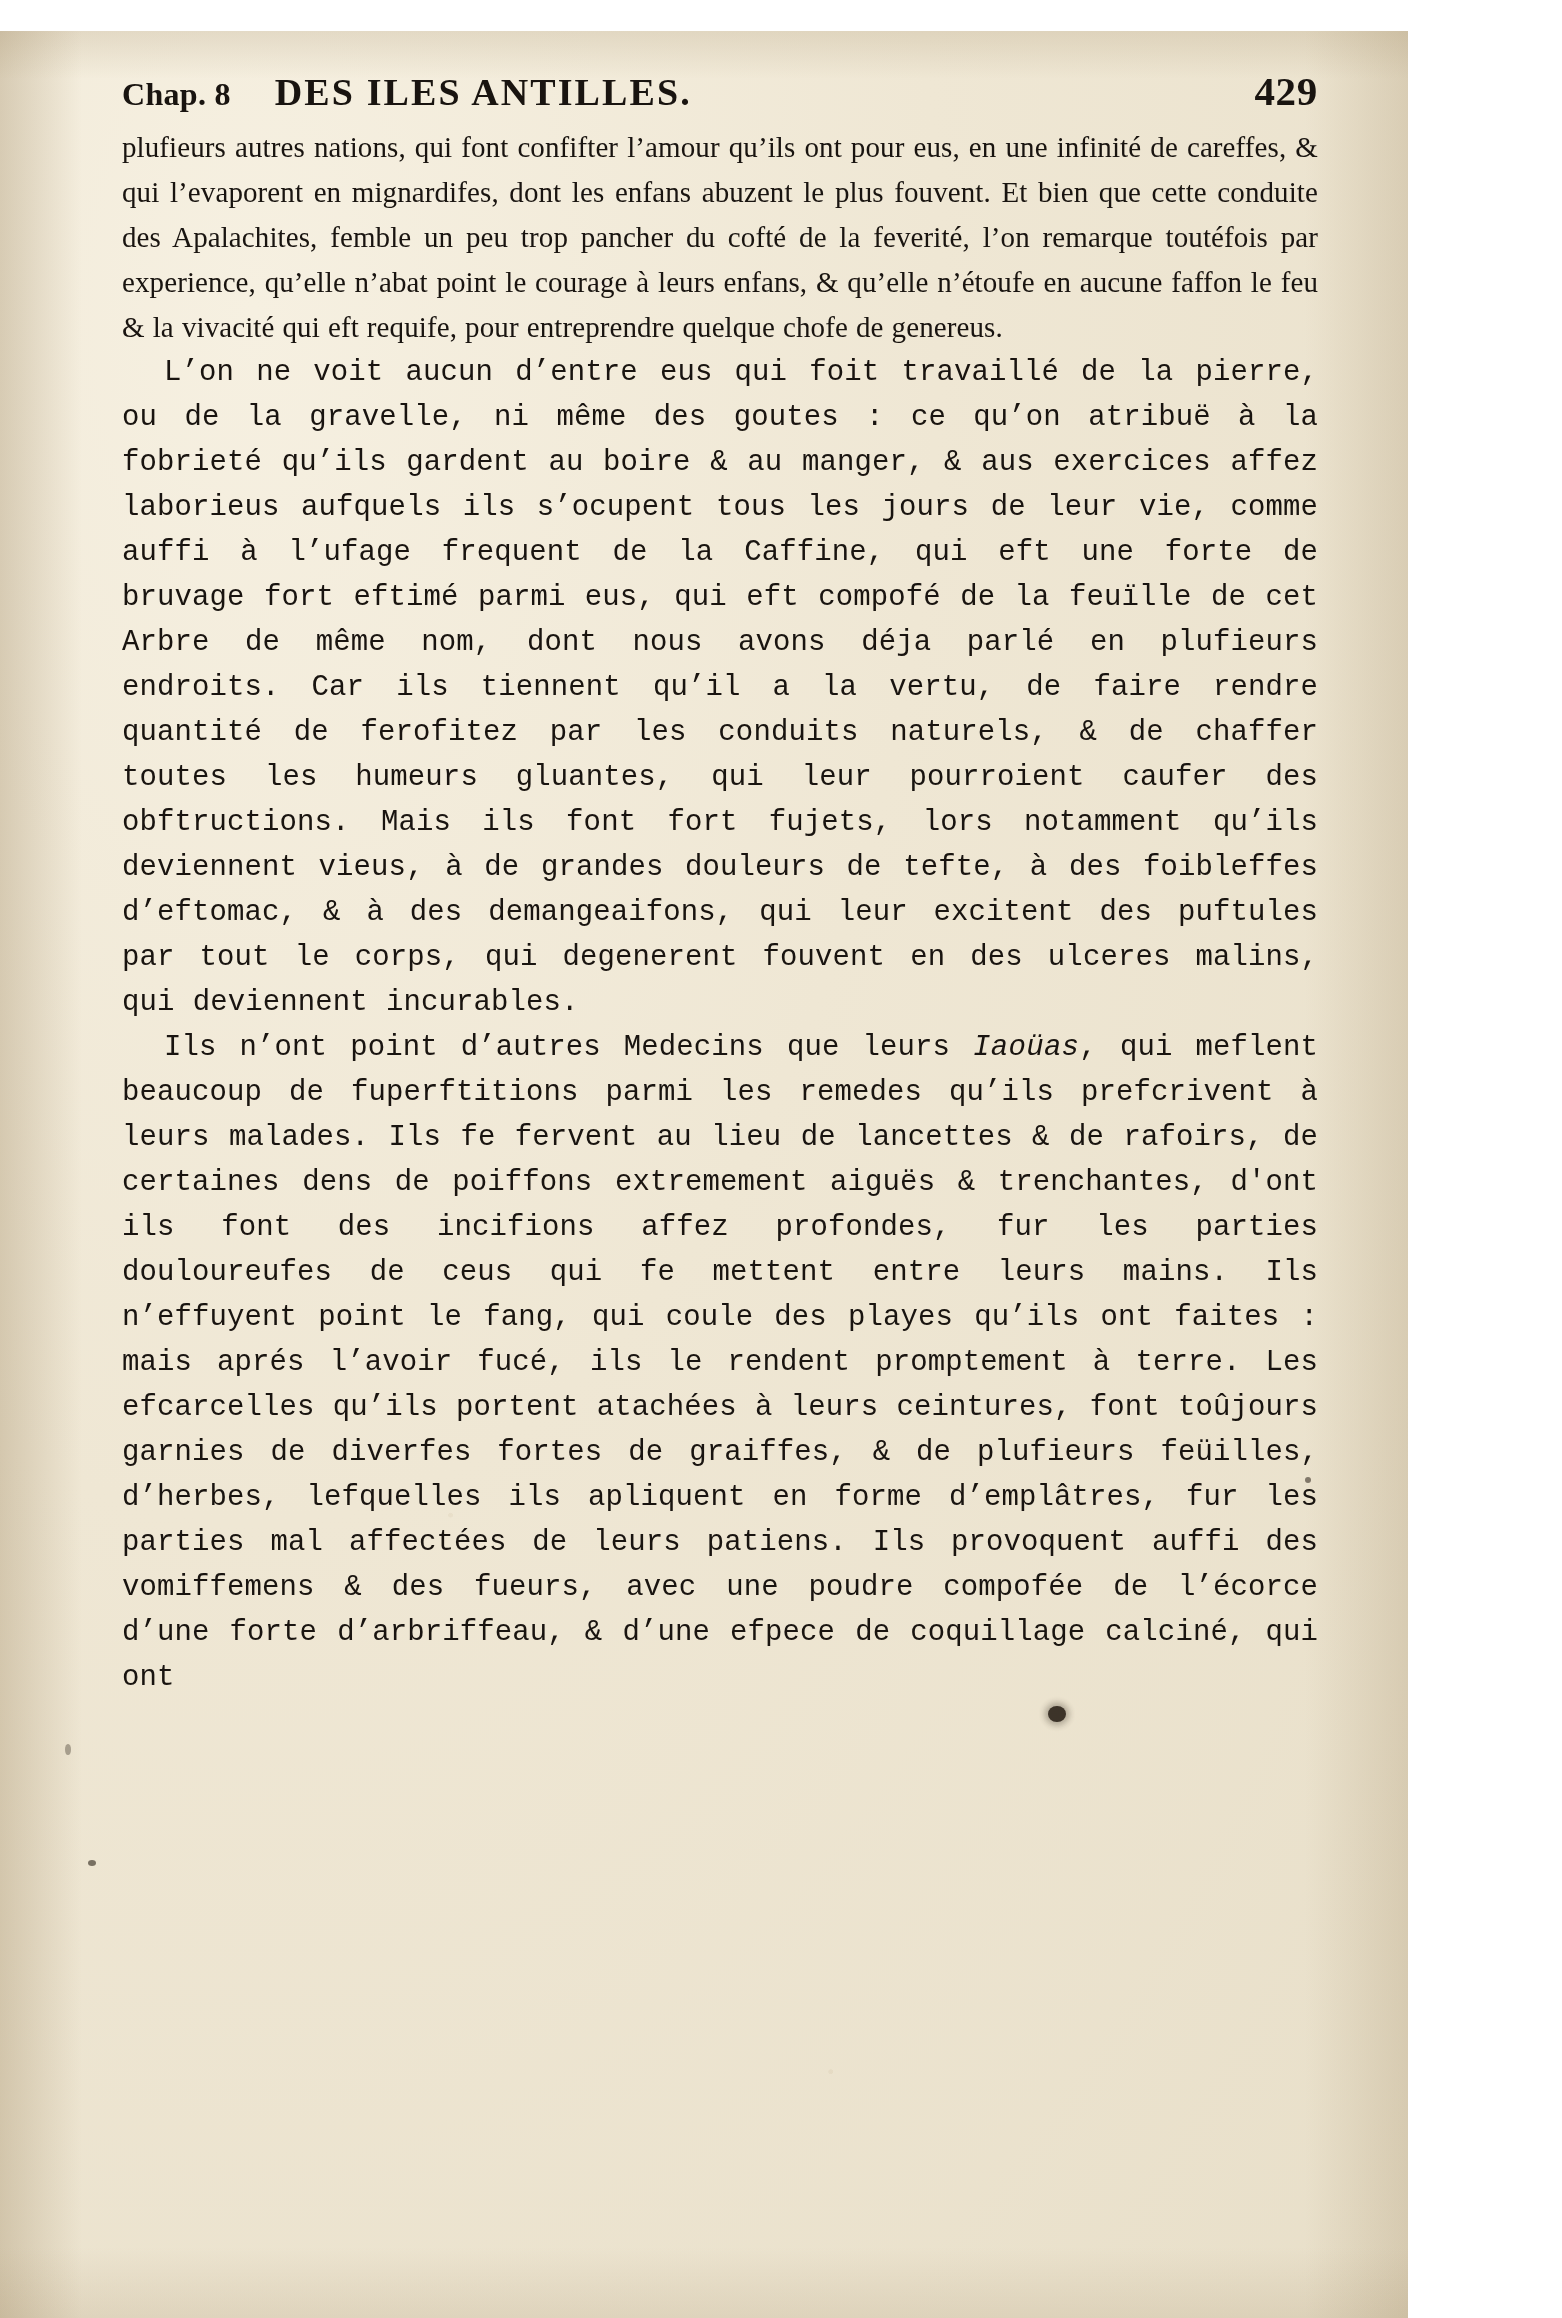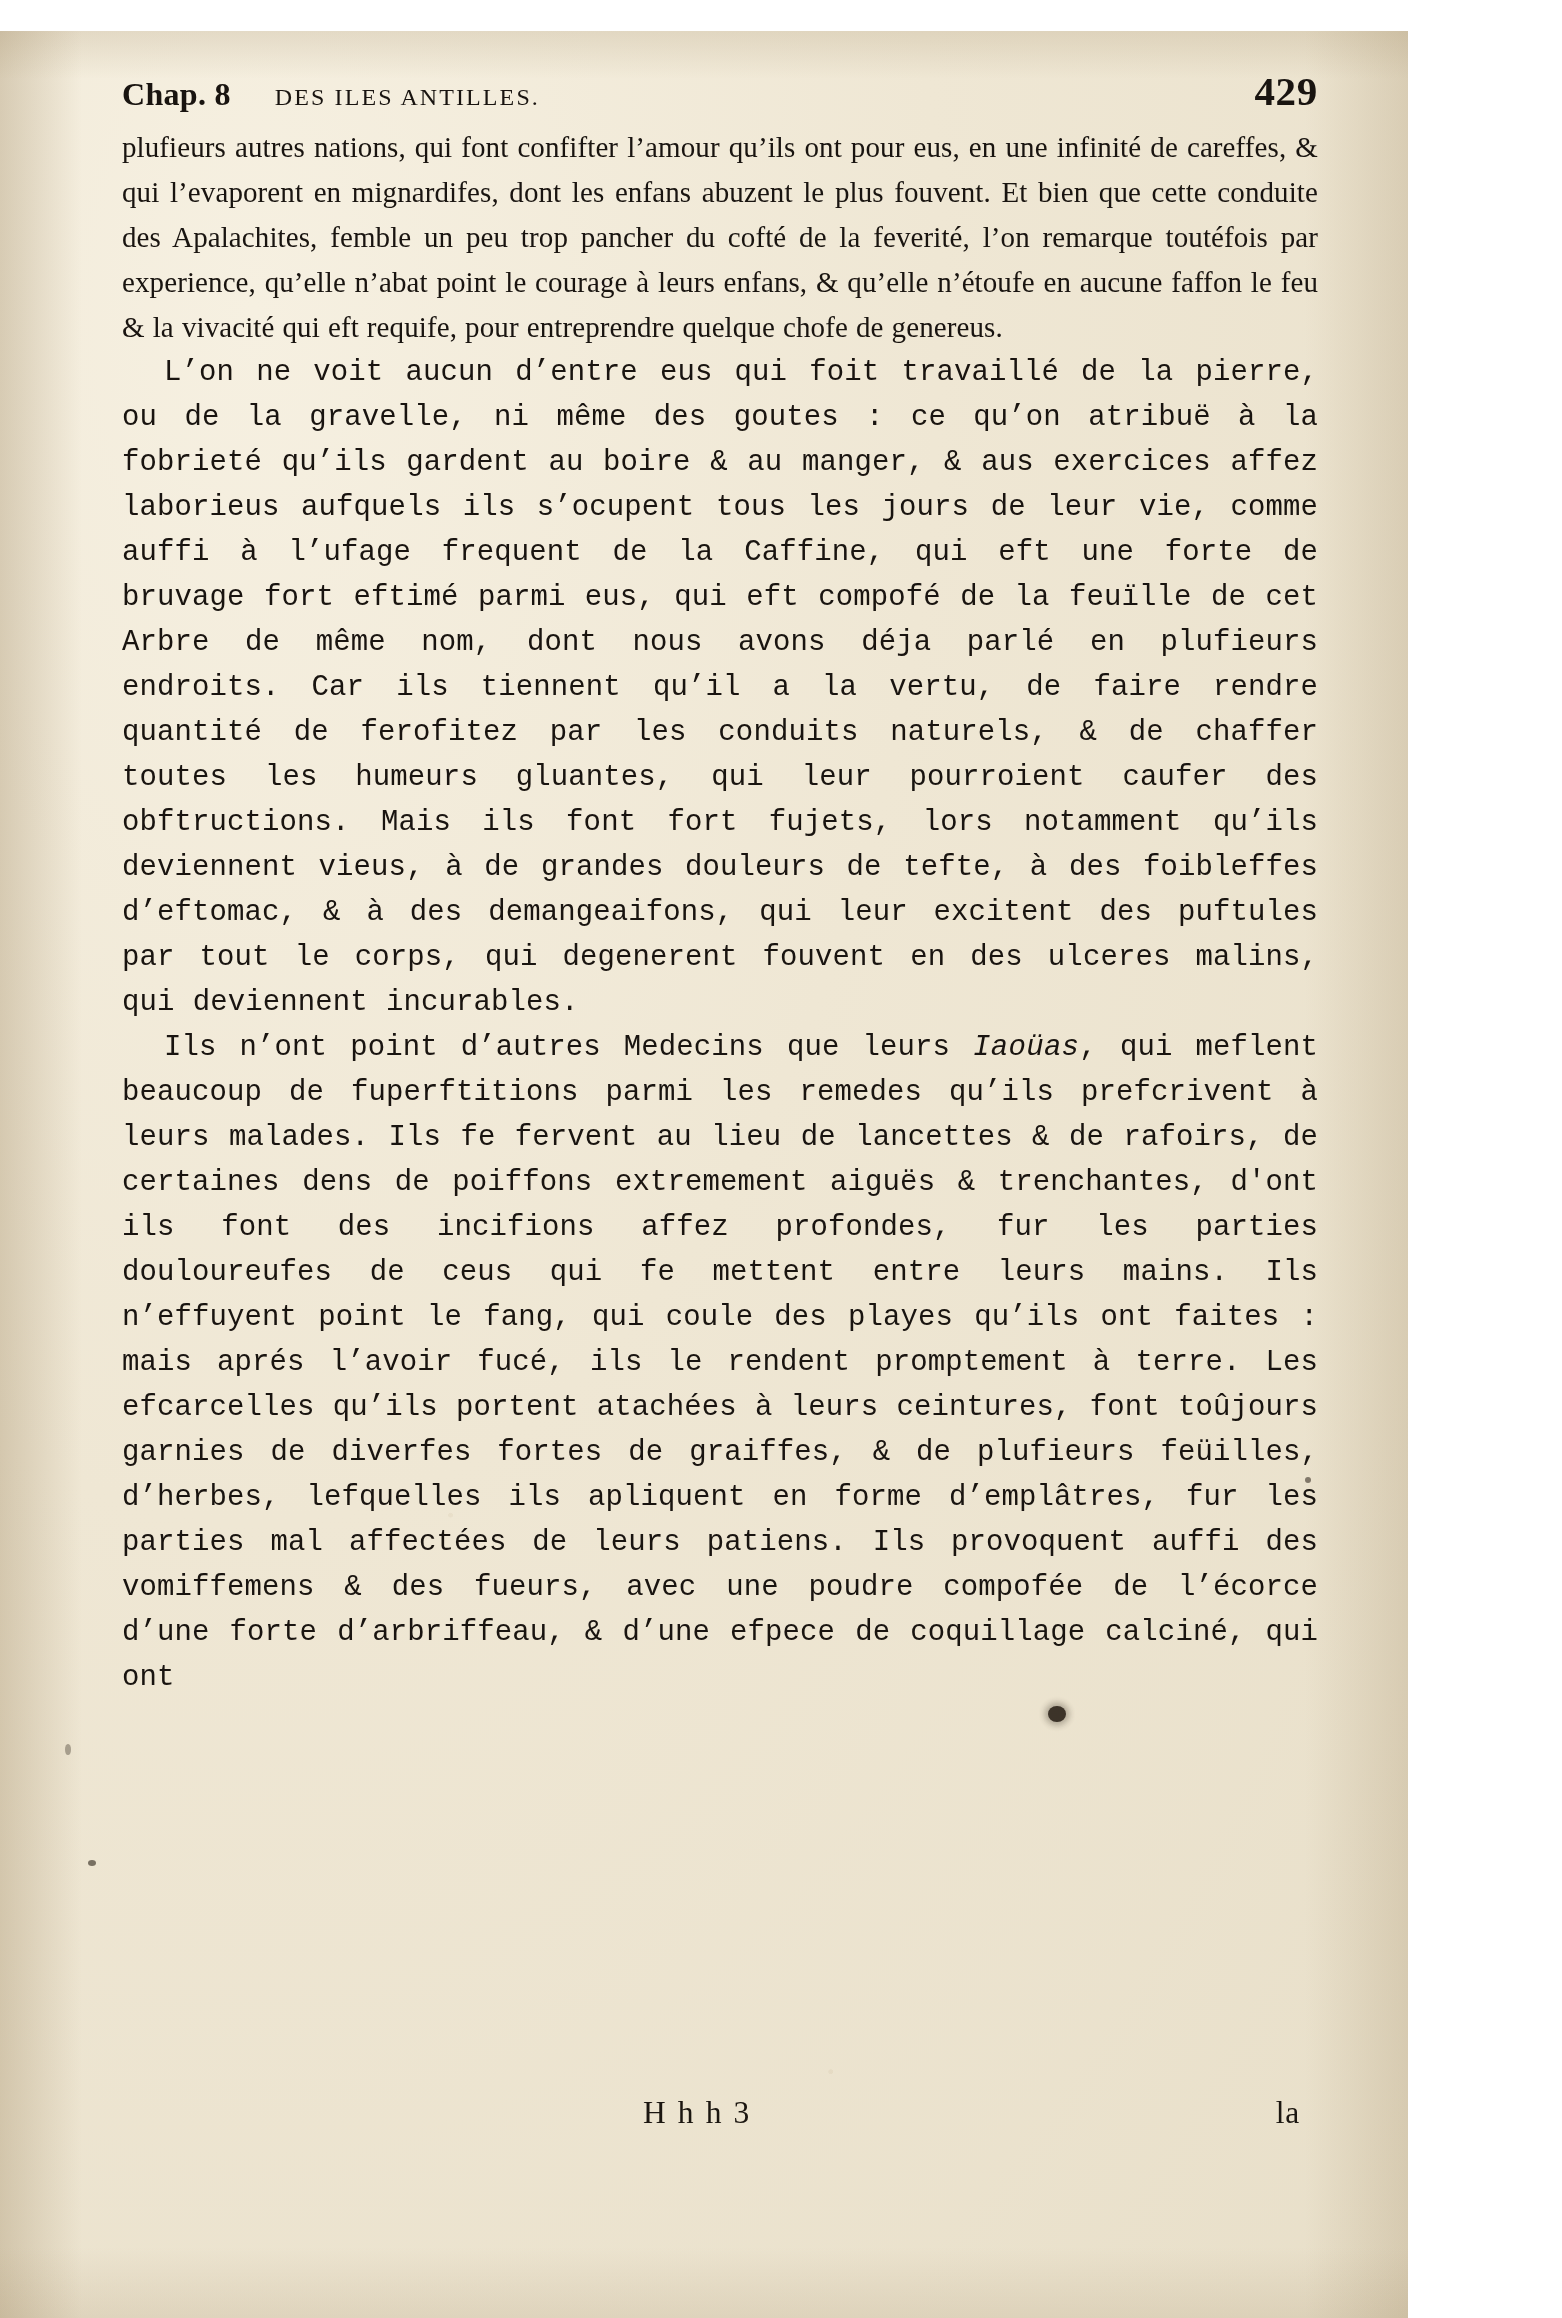--- a/index.html
+++ b/index.html
@@ -79,24 +79,24 @@
     width: 100%;
     font-size: 32px;
     letter-spacing: 0.3px;
     margin-bottom: 9.6px;
   }
   .rh-chapter {
     font-weight: 700;
     white-space: pre;
   }
   .rh-title {
-    font-weight: 400;
+    font-weight: 700;
     font-variant: small-caps;
     letter-spacing: 2.1px;
-    font-size: 24px;
+    font-size: 38px;
     margin-left: 44px;
     margin-right: auto;
   }
   .rh-folio {
     font-weight: 700;
     font-size: 41px;
     letter-spacing: 0.7px;
   }
 
   .para {
@@ -178,24 +178,20 @@
     </div>
 
     <p class="para">plufieurs autres nations, qui font confifter l’amour qu’ils ont pour eus, en une infinité de careffes, &amp; qui l’evaporent en mignardifes, dont les enfans abuzent le plus fouvent. Et bien que cette conduite des Apalachites, femble un peu trop pancher du cofté de la feverité, l’on remarque toutéfois par experience, qu’elle n’abat point le courage à leurs enfans, &amp; qu’elle n’étoufe en aucune faffon le feu &amp; la vivacité qui eft requife, pour entreprendre quelque chofe de genereus.</p>
 
     <p class="para indent">L’on ne voit aucun d’entre eus qui foit travaillé de la pierre, ou de la gravelle, ni même des goutes : ce qu’on atribuë à la fobrieté qu’ils gardent au boire &amp; au manger, &amp; aus exercices affez laborieus aufquels ils s’ocupent tous les jours de leur vie, comme auffi à l’ufage frequent de la Caffine, qui eft une forte de bruvage fort eftimé parmi eus, qui eft compofé de la feuïlle de cet Arbre de même nom, dont nous avons déja parlé en plufieurs endroits. Car ils tiennent qu’il a la vertu, de faire rendre quantité de ferofitez par les conduits naturels, &amp; de chaffer toutes les humeurs gluantes, qui leur pourroient caufer des obftructions. Mais ils font fort fujets, lors notamment qu’ils deviennent vieus, à de grandes douleurs de tefte, à des foibleffes d’eftomac, &amp; à des demangeaifons, qui leur excitent des puftules par tout le corps, qui degenerent fouvent en des ulceres malins, qui deviennent incurables.</p>
 
     <p class="para indent"><span>Ils n’ont point d’autres Medecins que leurs </span><span class="ital">Iaoüas</span><span>, qui meflent beaucoup de fuperftitions parmi les remedes qu’ils prefcrivent à leurs malades. Ils fe fervent au lieu de lancettes &amp; de rafoirs, de certaines dens de poiffons extremement aiguës &amp; trenchantes, d'ont ils font des incifions affez profondes, fur les parties douloureufes de ceus qui fe mettent entre leurs mains. Ils n’effuyent point le fang, qui coule des playes qu’ils ont faites : mais aprés l’avoir fucé, ils le rendent promptement à terre. Les efcarcelles qu’ils portent atachées à leurs ceintures, font toûjours garnies de diverfes fortes de graiffes, &amp; de plufieurs feüilles, d’herbes, lefquelles ils apliquent en forme d’emplâtres, fur les parties mal affectées de leurs patiens. Ils provoquent auffi des vomiffemens &amp; des fueurs, avec une poudre compofée de l’écorce d’une forte d’arbriffeau, &amp; d’une efpece de coquillage calciné, qui ont</span></p>
 
   </div>
 
-  <div class="footer-line">
-    <span class="signature">H h h  3</span>
-    <span class="catchword">la</span>
-  </div>
 
   <div class="spot s1"></div>
   <div class="spot s2"></div>
   <div class="spot s3"></div>
   <div class="spot s4"></div>
   <div class="spot s5"></div>
   <div class="spot s6"></div>
   <div class="spot s7"></div>
   <div class="spot s8"></div>
 

